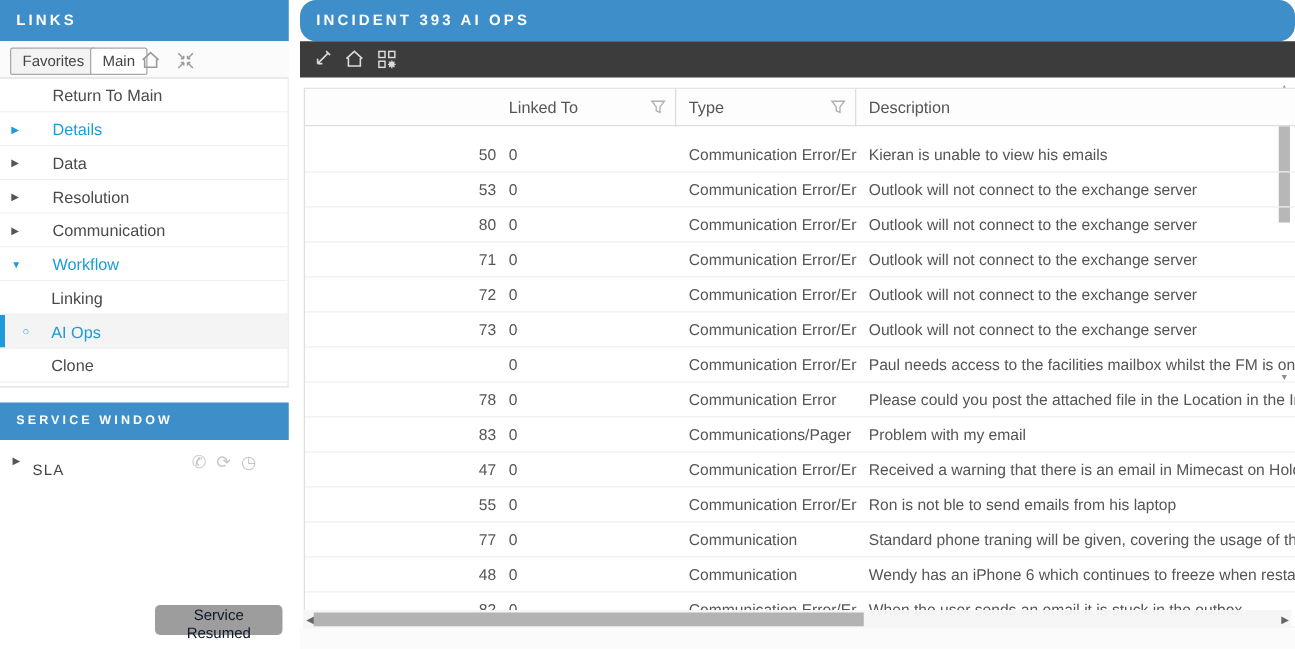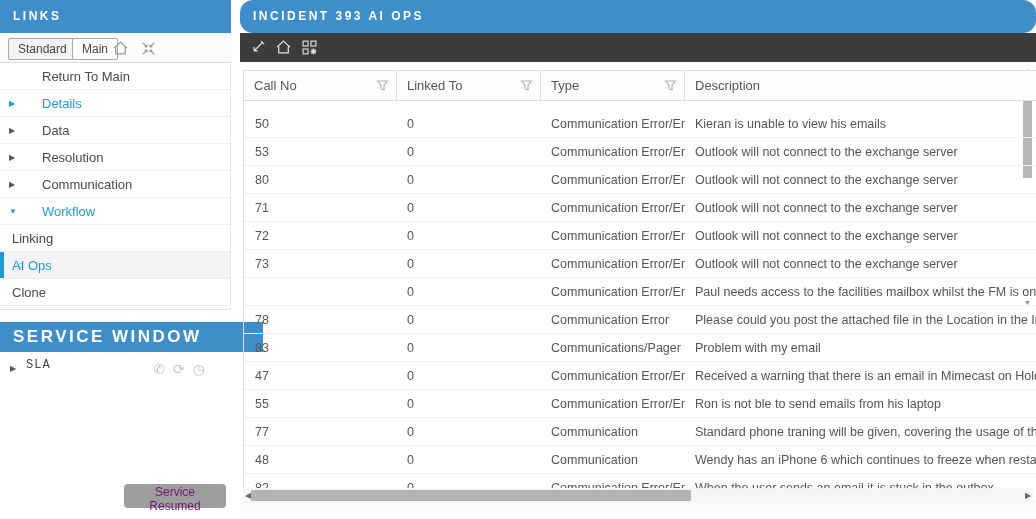--- a/index.html
+++ b/index.html
@@ -12,99 +12,99 @@
   html,body{margin:0;padding:0;}
   body{
     width:1036px;height:519px;position:relative;overflow:hidden;
     background:#fff;font-family:"Liberation Sans",sans-serif;color:#4a4a4a;
   }
   .panel-header{
     position:absolute;background:var(--blue);color:#ffffff;font-weight:bold;
     font-size:12px;letter-spacing:2.5px;padding-left:13px;
   }
   .links-header{left:0;top:0;width:231px;height:33px;line-height:33px;}
-  .sw-header{left:0;top:322px;width:263px;height:30px;line-height:30px;font-size:17px;}
+  .sw-header{left:0;top:322px;width:231px;height:30px;line-height:30px;font-size:10px;}
   .main-header{left:240px;top:0;width:796px;height:33px;line-height:33px;border-radius:13px;}
 
   
   .tab-row{position:absolute;left:0;top:33px;width:231px;height:30px;background:#fbfbfb;border-bottom:1px solid #d9d9d9;}
   .tab{position:absolute;top:5px;height:22px;font-size:12px;color:#444;background:#fff;
        border:1px solid #a9a9a9;border-radius:2px;padding:0 9px;font-family:inherit;line-height:19px;}
   .tab-favorites{left:8px;background:#f3f3f3;}
   .tab-main{left:72px;}
   .tabrow-icon{position:absolute;top:7px;width:17px;height:17px;cursor:pointer;}
   .tabrow-icon.home{left:112px;}
   .tabrow-icon.compress{left:140px;}
 
   
   .tree{position:absolute;left:0;top:63px;width:231px;height:247px;background:#fff;
         border-bottom:1px solid #e0e0e0;border-right:1px solid #e8e8e8;overflow:hidden;}
   .tree-item{position:relative;height:27px;line-height:27px;font-size:13px;color:#4a4a4a;
              border-bottom:1px solid #efefef;cursor:pointer;background:#fff;}
   .tree-item.lvl0{padding-left:42px;}
-  .tree-item.lvl1{padding-left:12px;}
+  .tree-item.lvl1{padding-left:41px;}
   .tree-item .arrow{position:absolute;left:9px;top:0;font-size:8px;color:#555;width:14px;}
   .tree-item.lvl1 .arrow{left:18px;}
   .tree-item .arrow.bullet{font-size:9px;}
   .tree-item.blue,.tree-item.blue .arrow{color:var(--link);}
   .tree-item.selected{background:#f4f4f4;box-shadow:inset 4px 0 0 var(--link);}
   .tree-scrollbar{position:absolute;right:3px;top:66px;width:11px;height:242px;}
   .tree-scrollbar .sb-arrow{position:absolute;left:0;width:11px;height:10px;font-size:7px;color:#8a8a8a;text-align:center;line-height:10px;cursor:pointer;}
   .tree-scrollbar .up{top:0;}
   .tree-scrollbar .down{bottom:0;}
   .tree-scrollbar .thumb{position:absolute;left:1px;top:12px;width:9px;height:100px;background:#b7b7b7;cursor:pointer;}
 
   
   .sw-body{position:absolute;left:0;top:352px;width:231px;height:131px;background:#fff;}
   .sla-row{position:absolute;left:0;top:6px;width:231px;height:24px;font-size:12px;letter-spacing:1px;color:#444;cursor:pointer;}
   .sla-caret{position:absolute;left:10px;top:6px;font-size:8px;color:#555;}
-  .sla-text{position:absolute;left:26px;top:0;font-family:Liberation Mono, monospace;}
+  .sla-text{position:absolute;left:26px;top:11px;}
   .sla-icons{position:absolute;right:25px;top:3px;display:flex;gap:7px;color:#c6c6c6;font-size:14px;}
   .service-resumed{position:absolute;left:124px;top:484px;width:102px;height:24px;background:var(--btn);
-                   color:#701a75;border:none;border-radius:4px;font-size:12px;font-family:inherit;cursor:pointer;}
+                   color:#0f172a;border:none;border-radius:4px;font-size:12px;font-family:inherit;cursor:pointer;}
 
   
   .toolbar{position:absolute;left:240px;top:33px;width:796px;height:29px;background:var(--dark);
            display:flex;align-items:center;gap:9px;padding-left:9px;}
   .toolbar .tb-icon{width:17px;height:17px;cursor:pointer;display:inline-flex;}
 
   
   .table-wrap{position:absolute;left:243px;top:70px;width:793px;height:433px;overflow:hidden;border-left:1px solid #ddd;}
   .thead{position:relative;height:31px;border-top:1px solid #ddd;border-bottom:1px solid #ddd;background:#fdfdfd;}
   .th{position:absolute;top:0;height:30px;line-height:29px;font-size:13px;color:#555;
       padding-left:10px;border-right:1px solid #ddd;cursor:pointer;}
   .th .filter{position:absolute;right:7px;top:8px;width:13px;height:13px;cursor:pointer;}
   .c1{left:0;width:153px;}
   .c2{left:153px;width:144px;}
   .c3{left:297px;width:144px;}
   .c4{left:441px;width:560px;}
   .tbody{position:absolute;left:0;top:40px;width:793px;height:393px;overflow:hidden;}
   .tr{position:relative;height:28px;line-height:28px;border-bottom:1px solid #f1efef;font-size:12.5px;color:#555;cursor:default;}
   .td{position:absolute;top:0;height:28px;padding-left:10px;white-space:nowrap;overflow:hidden;}
-  .td.c1{padding-left:11px;}
+  .td.c1{padding-left:11px;text-align:right;}
 
   
   .hscroll{position:absolute;left:243px;top:488px;width:790px;height:15px;background:rgba(246,246,246,.96);}
   .hscroll .h-arrow{position:absolute;top:0;width:10px;height:15px;font-size:8px;color:#666;text-align:center;line-height:15px;cursor:pointer;}
   .hscroll .left{left:0;}
   .hscroll .right{right:0;}
   .hscroll .h-thumb{position:absolute;left:8px;top:2px;width:440px;height:11px;background:#b3b3b3;cursor:pointer;}
   .footer-strip{position:absolute;left:240px;top:503px;width:796px;height:16px;background:#fbfbfb;}
 
   svg{display:block;}
 </style>
 </head>
 <body>
 
 <div class="panel-header links-header">
   <span>LINKS</span>
 </div>
 
 <div class="tab-row">
-  <button class="tab tab-favorites">Standard</button>
+  <button class="tab tab-favorites">Favorites</button>
   <button class="tab tab-main">Main</button>
   <span class="tabrow-icon home">
     <svg viewBox="0 0 16 16" width="17" height="17">
         <path d="M2 7.5 8 2l6 5.5M3.5 7v6h9V7" fill="none" stroke="#9a9a9a" stroke-width="1.2"></path>
       </svg>
   </span>
   <span class="tabrow-icon compress">
     <svg viewBox="0 0 16 16" width="17" height="17" stroke="#9a9a9a" stroke-width="1.1" fill="none">
       <path d="M2.5 2.5 6.6 6.6M6.6 6.6V4.4M6.6 6.6H4.4"></path>
       <path d="M13.5 2.5 9.4 6.6M9.4 6.6V4.4M9.4 6.6h2.2"></path>
@@ -171,25 +171,20 @@
       <rect x="9.4" y="2" width="4.6" height="4.6"></rect>
       <rect x="2" y="9.4" width="4.6" height="4.6"></rect>
       <circle cx="11.7" cy="11.7" r="2.1" fill="#dcdcdc" stroke="none"></circle>
       <path d="M11.7 8.8v1M11.7 13.6v1M8.8 11.7h1M13.6 11.7h1M9.7 9.7l.7.7M13 13l.7.7M13.7 9.7l-.7.7M10.4 13l-.7.7" stroke-width="1"></path>
     </svg>
   </span>
 </div>
 
 <div class="table-wrap">
   <div class="thead" id="thead">
-      <div class="th c1"><span>Call No</span><span class="filter">
-          <svg width="13" height="13" viewBox="0 0 13 13">
-            <path d="M1.5 2h10L8 6.5V11l-3-1.3V6.5z" fill="none" stroke="#b0b0b0" stroke-width="1.1"></path>
-          </svg>
-        </span></div>
       <div class="th c2"><span>Linked To</span><span class="filter">
           <svg width="13" height="13" viewBox="0 0 13 13">
             <path d="M1.5 2h10L8 6.5V11l-3-1.3V6.5z" fill="none" stroke="#b0b0b0" stroke-width="1.1"></path>
           </svg>
         </span></div>
       <div class="th c3"><span>Type</span><span class="filter">
           <svg width="13" height="13" viewBox="0 0 13 13">
             <path d="M1.5 2h10L8 6.5V11l-3-1.3V6.5z" fill="none" stroke="#b0b0b0" stroke-width="1.1"></path>
           </svg>
         </span></div>

